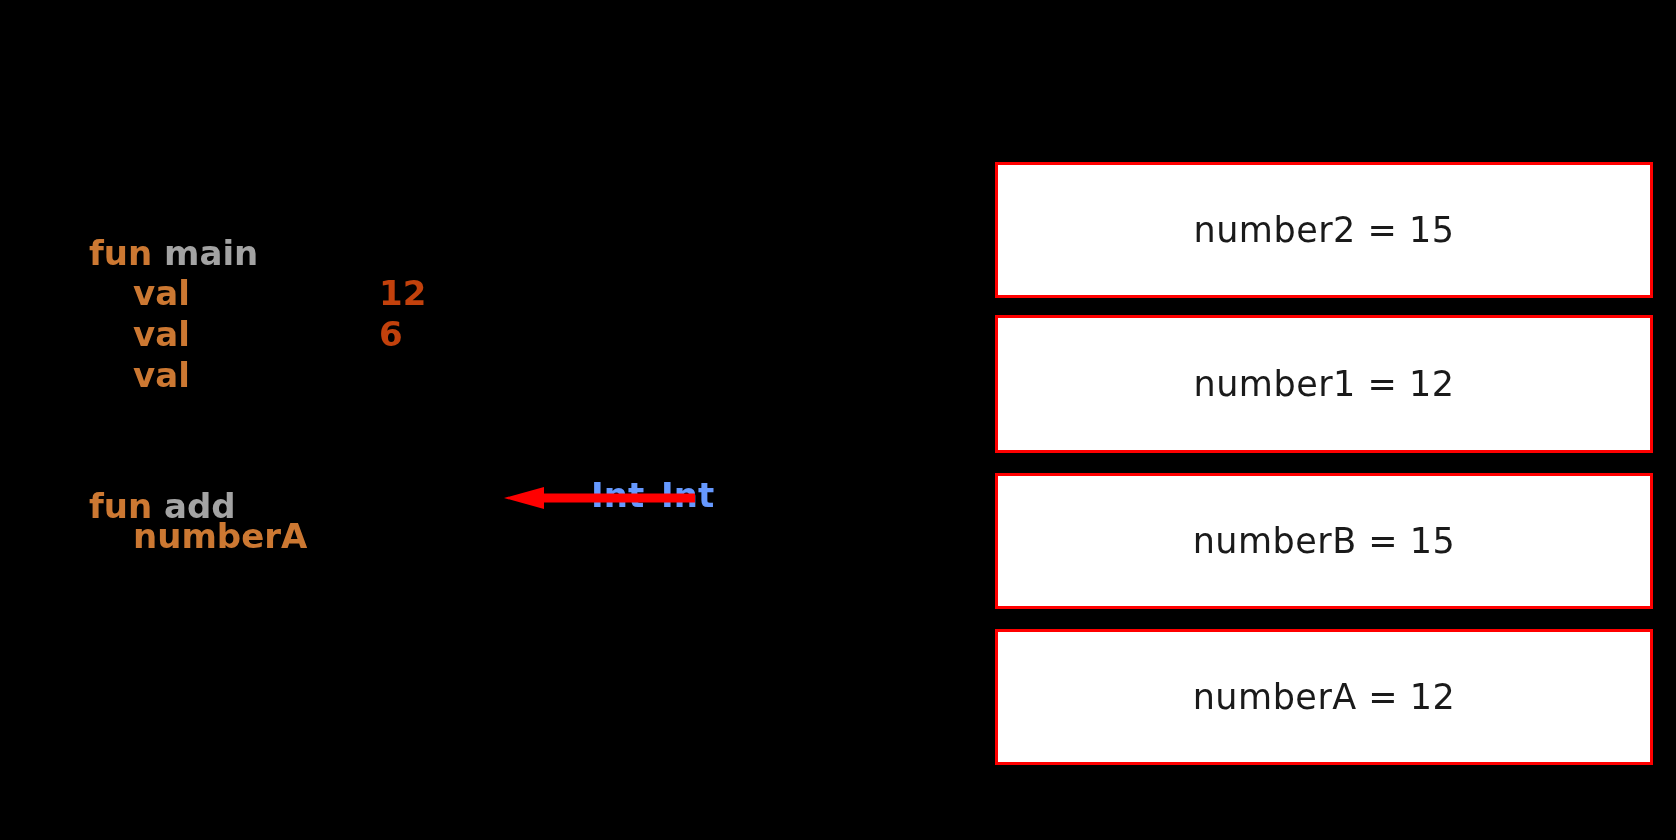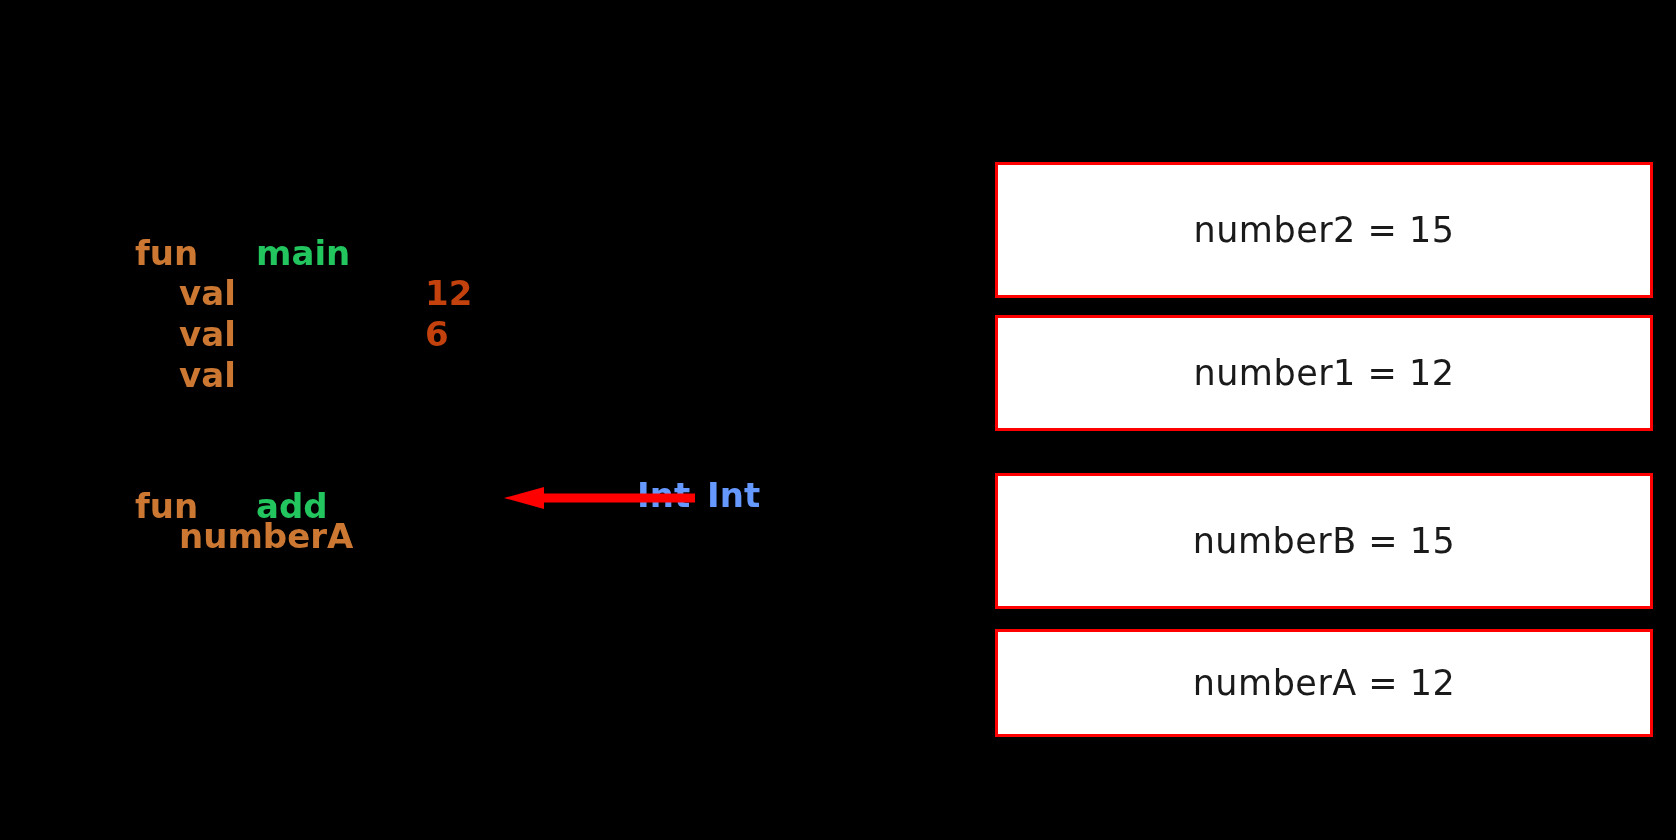--- a/index.html
+++ b/index.html
@@ -25,23 +25,23 @@
     height: 840px;
   }
   .code-line {
     position: absolute;
     white-space: pre;
     font-family: "DejaVu Sans", sans-serif;
     font-weight: bold;
     font-size: 34px;
     letter-spacing: 0px;
   }
-  .tok { white-space: pre; margin-left: 46px; }
+  .tok { white-space: pre; }
   .tok-kw      { color: #CC7832; }
-  .tok-fnname  { color: #22c55e; }
+  .tok-fnname  { color: #a3a3a3; }
   .tok-num     { color: #c2410c; }
   .tok-type    { color: #6699FF; }
 
   
   #line-fun-main { left: 18px;  top: 193px; }
   #line-val-1    { left: 62px;  top: 233px; }
   #line-val-2    { left: 62px;  top: 274px; }
   #line-val-3    { left: 62px;  top: 315px; }
   #line-fun-add  { left: 18px;  top: 446px; }
   #line-return   { left: 62px;  top: 476px; }
@@ -83,23 +83,23 @@
   }
   .stack-box .box-label {
     color: #1A1A1A;
     font-family: "DejaVu Sans", sans-serif;
     font-size: 35px;
     font-weight: 400;
     letter-spacing: 0.5px;
     white-space: pre;
   }
   #stack-box-0 { top: 0px;   height: 136px; }
-  #stack-box-1 { top: 153px; height: 116px; }
+  #stack-box-1 { top: 153px; height: 138px; }
   #stack-box-2 { top: 311px; height: 136px; }
-  #stack-box-3 { top: 467px; height: 108px; }
+  #stack-box-3 { top: 467px; height: 136px; }
 </style>
 </head>
 <body>
 
 <div id="canvas">
 
   <div id="code-panel">
 
     <div class="code-line" id="line-fun-main">
       <span class="tok tok-kw">fun </span><span class="tok tok-fnname">main</span>

